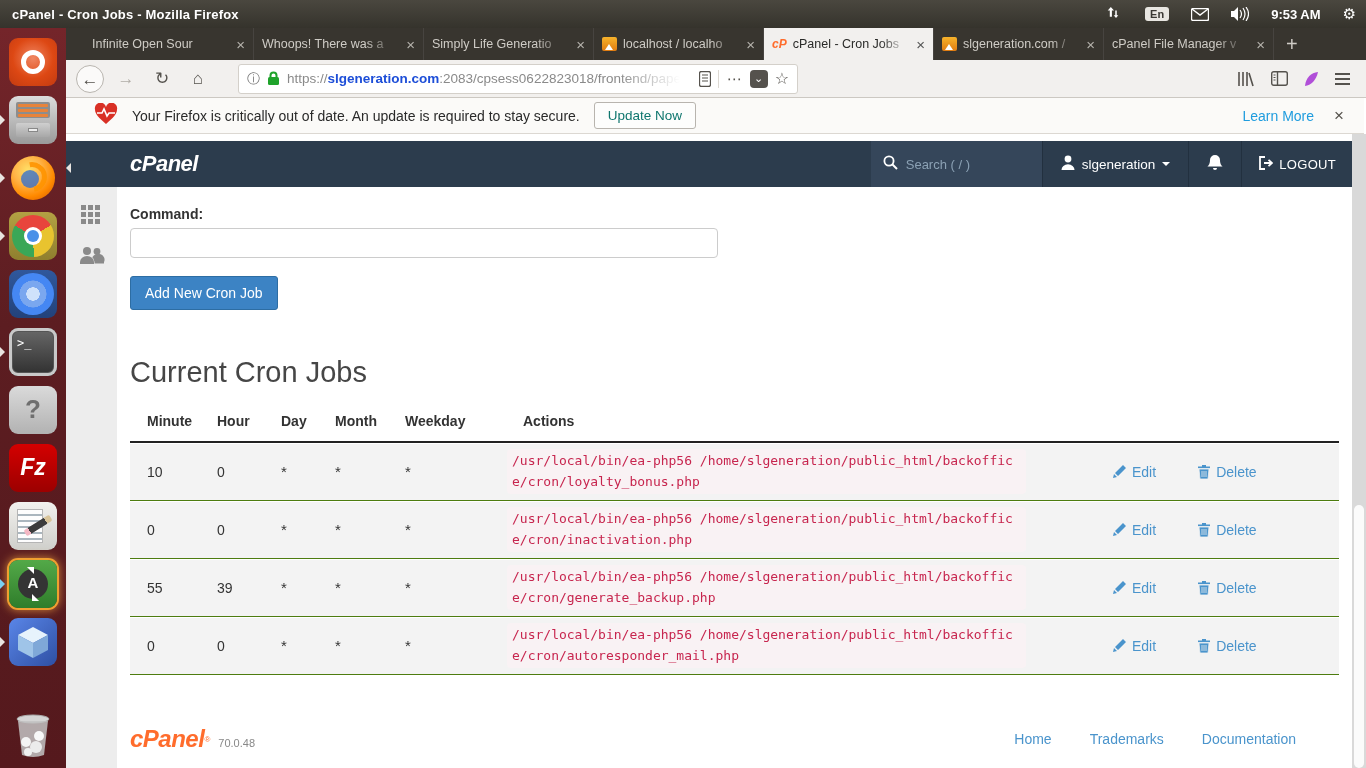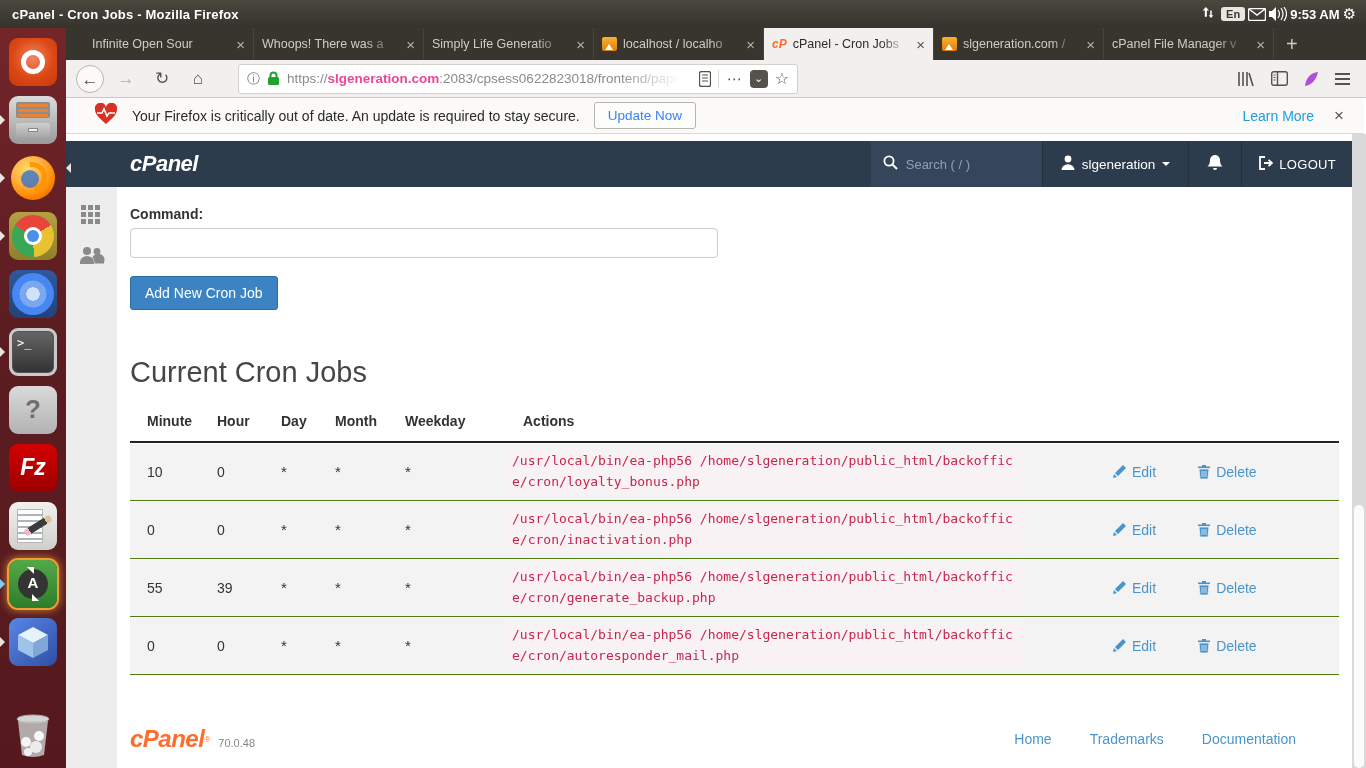--- a/index.html
+++ b/index.html
@@ -2,21 +2,21 @@
 <html><head>
 <meta charset="utf-8">
 <style>
   * { margin:0; padding:0; box-sizing:border-box; }
   html,body { width:1366px; height:768px; overflow:hidden; font-family:"Liberation Sans",sans-serif; background:#fff; }
   .stage { position:relative; width:1366px; height:768px; }
 
   
   .sysbar { position:absolute; top:0; left:0; width:1366px; height:28px; background:linear-gradient(#4a473f,#35332c); color:#fff; display:flex; align-items:center; z-index:50; }
   .sysbar .wtitle { font-size:13px; font-weight:bold; padding-left:12px; letter-spacing:.2px; }
-  .sysbar .tray { margin-left:auto; display:flex; align-items:center; gap:3px; padding-right:10px; }
+  .sysbar .tray { margin-left:auto; display:flex; align-items:center; gap:22px; padding-right:10px; }
   .kbd-badge { background:#e8e6e1; color:#3a3833; font-size:11px; font-weight:bold; padding:1px 5px; border-radius:3px; }
   .tray svg { display:block; }
   .tray .clock { font-size:13px; font-weight:bold; }
   .gear { font-size:15px; }
 
   
   .launcher { position:absolute; top:28px; left:0; width:66px; height:740px; background:linear-gradient(180deg,#74252a,#5c1d21 40%,#55191d); z-index:40; display:flex; flex-direction:column; align-items:center; }
   .tile { width:48px; height:48px; border-radius:9px; margin-top:10px; position:relative; flex:none; }
   .t-ubuntu { background:radial-gradient(circle at 50% 42%,#f08763 0%,#dd4814 55%,#c23a10 100%); }
   .t-ubuntu .ring { position:absolute; top:12px; left:12px; width:24px; height:24px; border:5px solid #fff; border-radius:50%; }
@@ -68,33 +68,33 @@
   .newtab { color:#cfccc6; font-size:20px; display:flex; align-items:center; padding:0 12px; }
 
   .navbar { position:absolute; top:60px; left:0; width:1366px; height:38px; background:#f2f0ee; border-bottom:1px solid #ccc8c2; display:flex; align-items:center; padding:0 10px 0 76px; gap:8px; z-index:10; }
   .navbtn { color:#55524d; font-size:17px; width:28px; height:28px; text-align:center; line-height:27px; border-radius:50%; }
   .navbtn.back { border:1px solid #b9b5af; background:#fbfaf9; }
   .navbtn.fwd { color:#b0aca6; }
   .urlbox { flex:1; max-width:560px; margin-left:18px; height:30px; background:#fff; border:1px solid #d4d0ca; border-radius:3px; display:flex; align-items:center; padding:0 8px; gap:7px; }
   .urlbox .info { color:#777; font-size:13px; }
   .lock svg { display:block; }
   .urltext { flex:1; font-size:13.5px; white-space:nowrap; overflow:hidden; -webkit-mask-image:linear-gradient(90deg,#000 82%,transparent 97%); mask-image:linear-gradient(90deg,#000 82%,transparent 97%); color:#8a8a8a; }
-  .urltext b { color:#ec4899; font-weight:bold; }
+  .urltext b { color:#1d4ed8; font-weight:bold; }
   .reader svg { display:block; }
   .urlbox .dots { color:#55524d; font-size:15px; letter-spacing:1px; border-left:1px solid #ddd9d3; padding-left:8px; }
   .pocket { width:18px; height:18px; background:#55524d; border-radius:4px; color:#fff; font-size:11px; text-align:center; line-height:16px; }
   .star { color:#55524d; font-size:16px; }
   .nav-right { margin-left:auto; display:flex; align-items:center; gap:16px; padding-right:6px; }
   .nav-right svg { display:block; }
   .burger { display:flex; flex-direction:column; gap:3px; }
   .burger i { width:15px; height:2px; background:#55524d; }
 
   .notifbar { position:absolute; top:98px; left:0; width:1364px; height:36px; background:#fbfaf8; border-bottom:1px solid #dcd8d2; display:flex; align-items:center; padding:0 14px 0 94px; gap:14px; z-index:10; font-size:14px; color:#2a2a2a; }
   .notifbar .heart { position:relative; }
-  .updbtn { background:#fdfdfc; border:1px solid #b8b4ae; border-radius:3px; padding:5px 13px; font-size:13.5px; color:#3b82f6; }
+  .updbtn { background:#fdfdfc; border:1px solid #b8b4ae; border-radius:3px; padding:5px 13px; font-size:13.5px; color:#0f766e; }
   .notifbar .spacer { flex:1; }
   .learnmore { color:#1f9cde; font-size:14px; }
   .notif-close { color:#55524d; font-size:17px; padding:0 6px; }
 
   
   .viewport { position:absolute; top:134px; left:0; width:1366px; height:634px; background:#fff; }
   .cp-header { position:absolute; top:7px; left:66px; width:1286px; height:46px; background:#2c3c4d; display:flex; align-items:center; color:#fff; }
   .cp-logo { font-size:22px; font-weight:bold; font-style:italic; letter-spacing:-.5px; margin-left:64px; }
   .cp-head-right { margin-left:auto; display:flex; align-items:stretch; height:100%; }
   .cp-search { width:172px; background:#35465a; display:flex; align-items:center; gap:8px; padding:0 12px; border-right:1px solid #22303f; }

